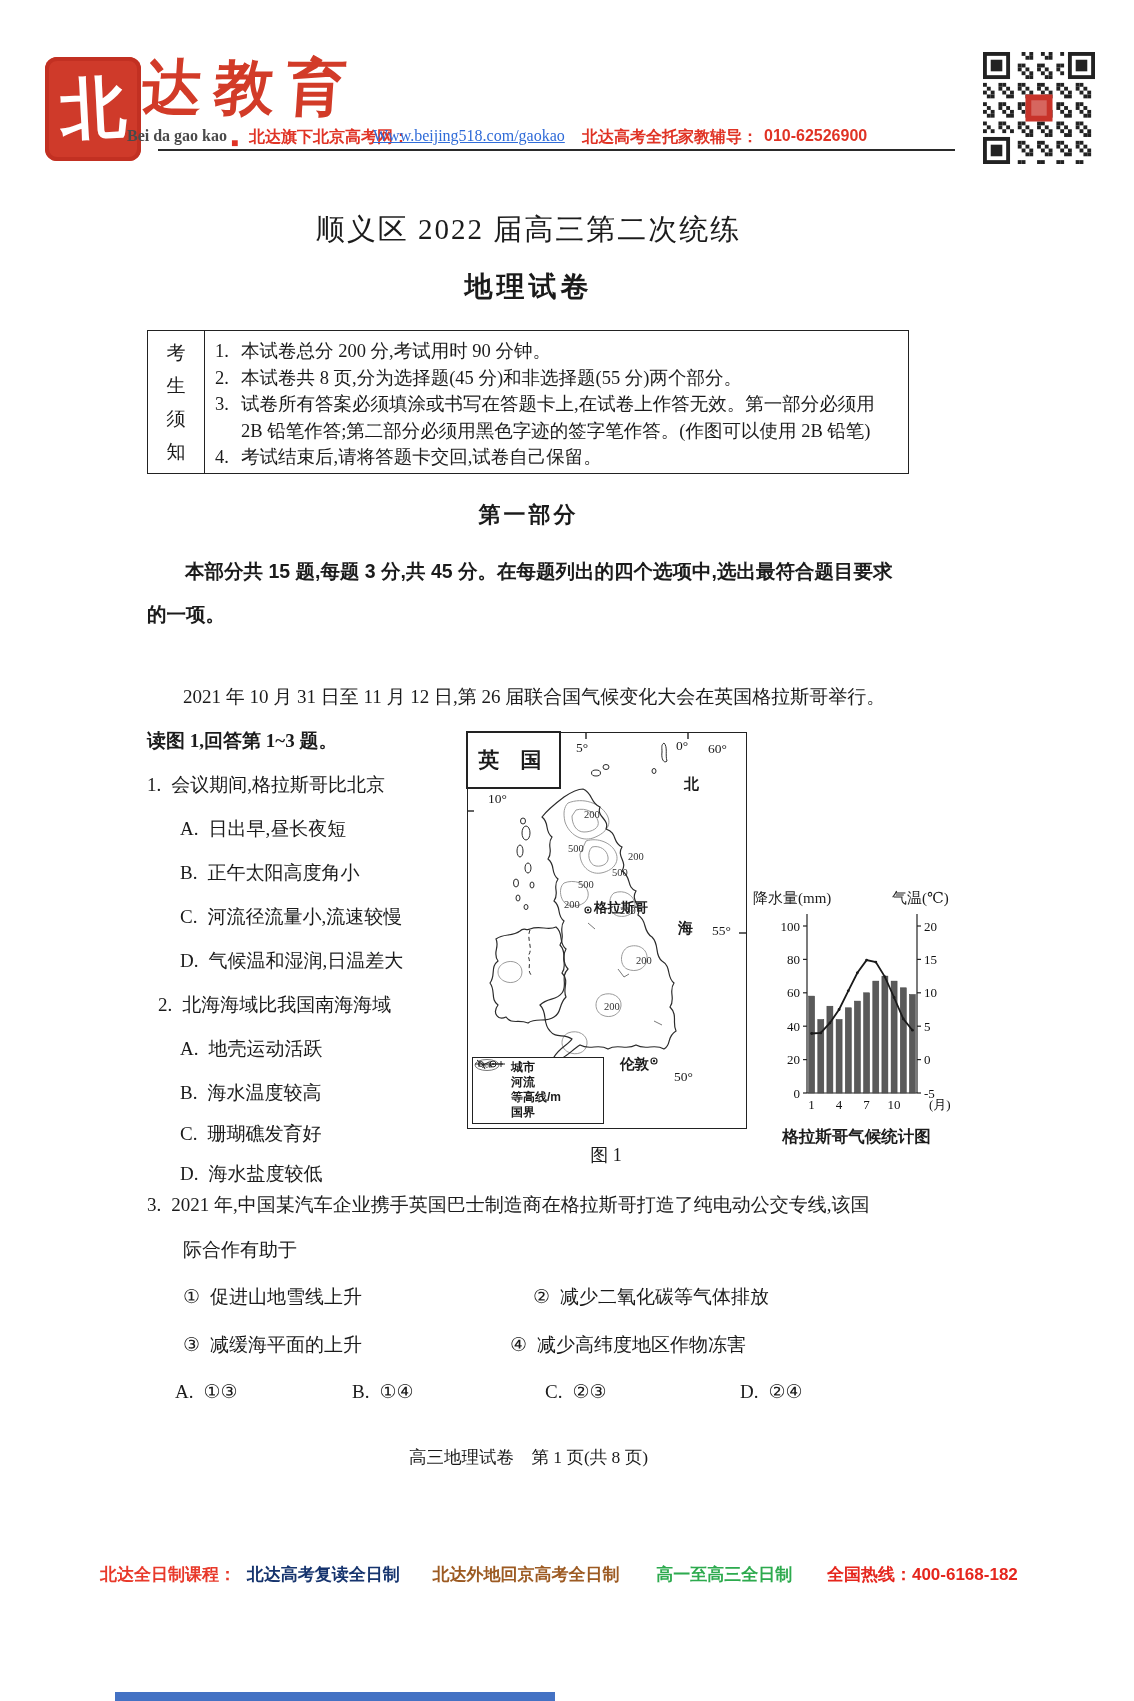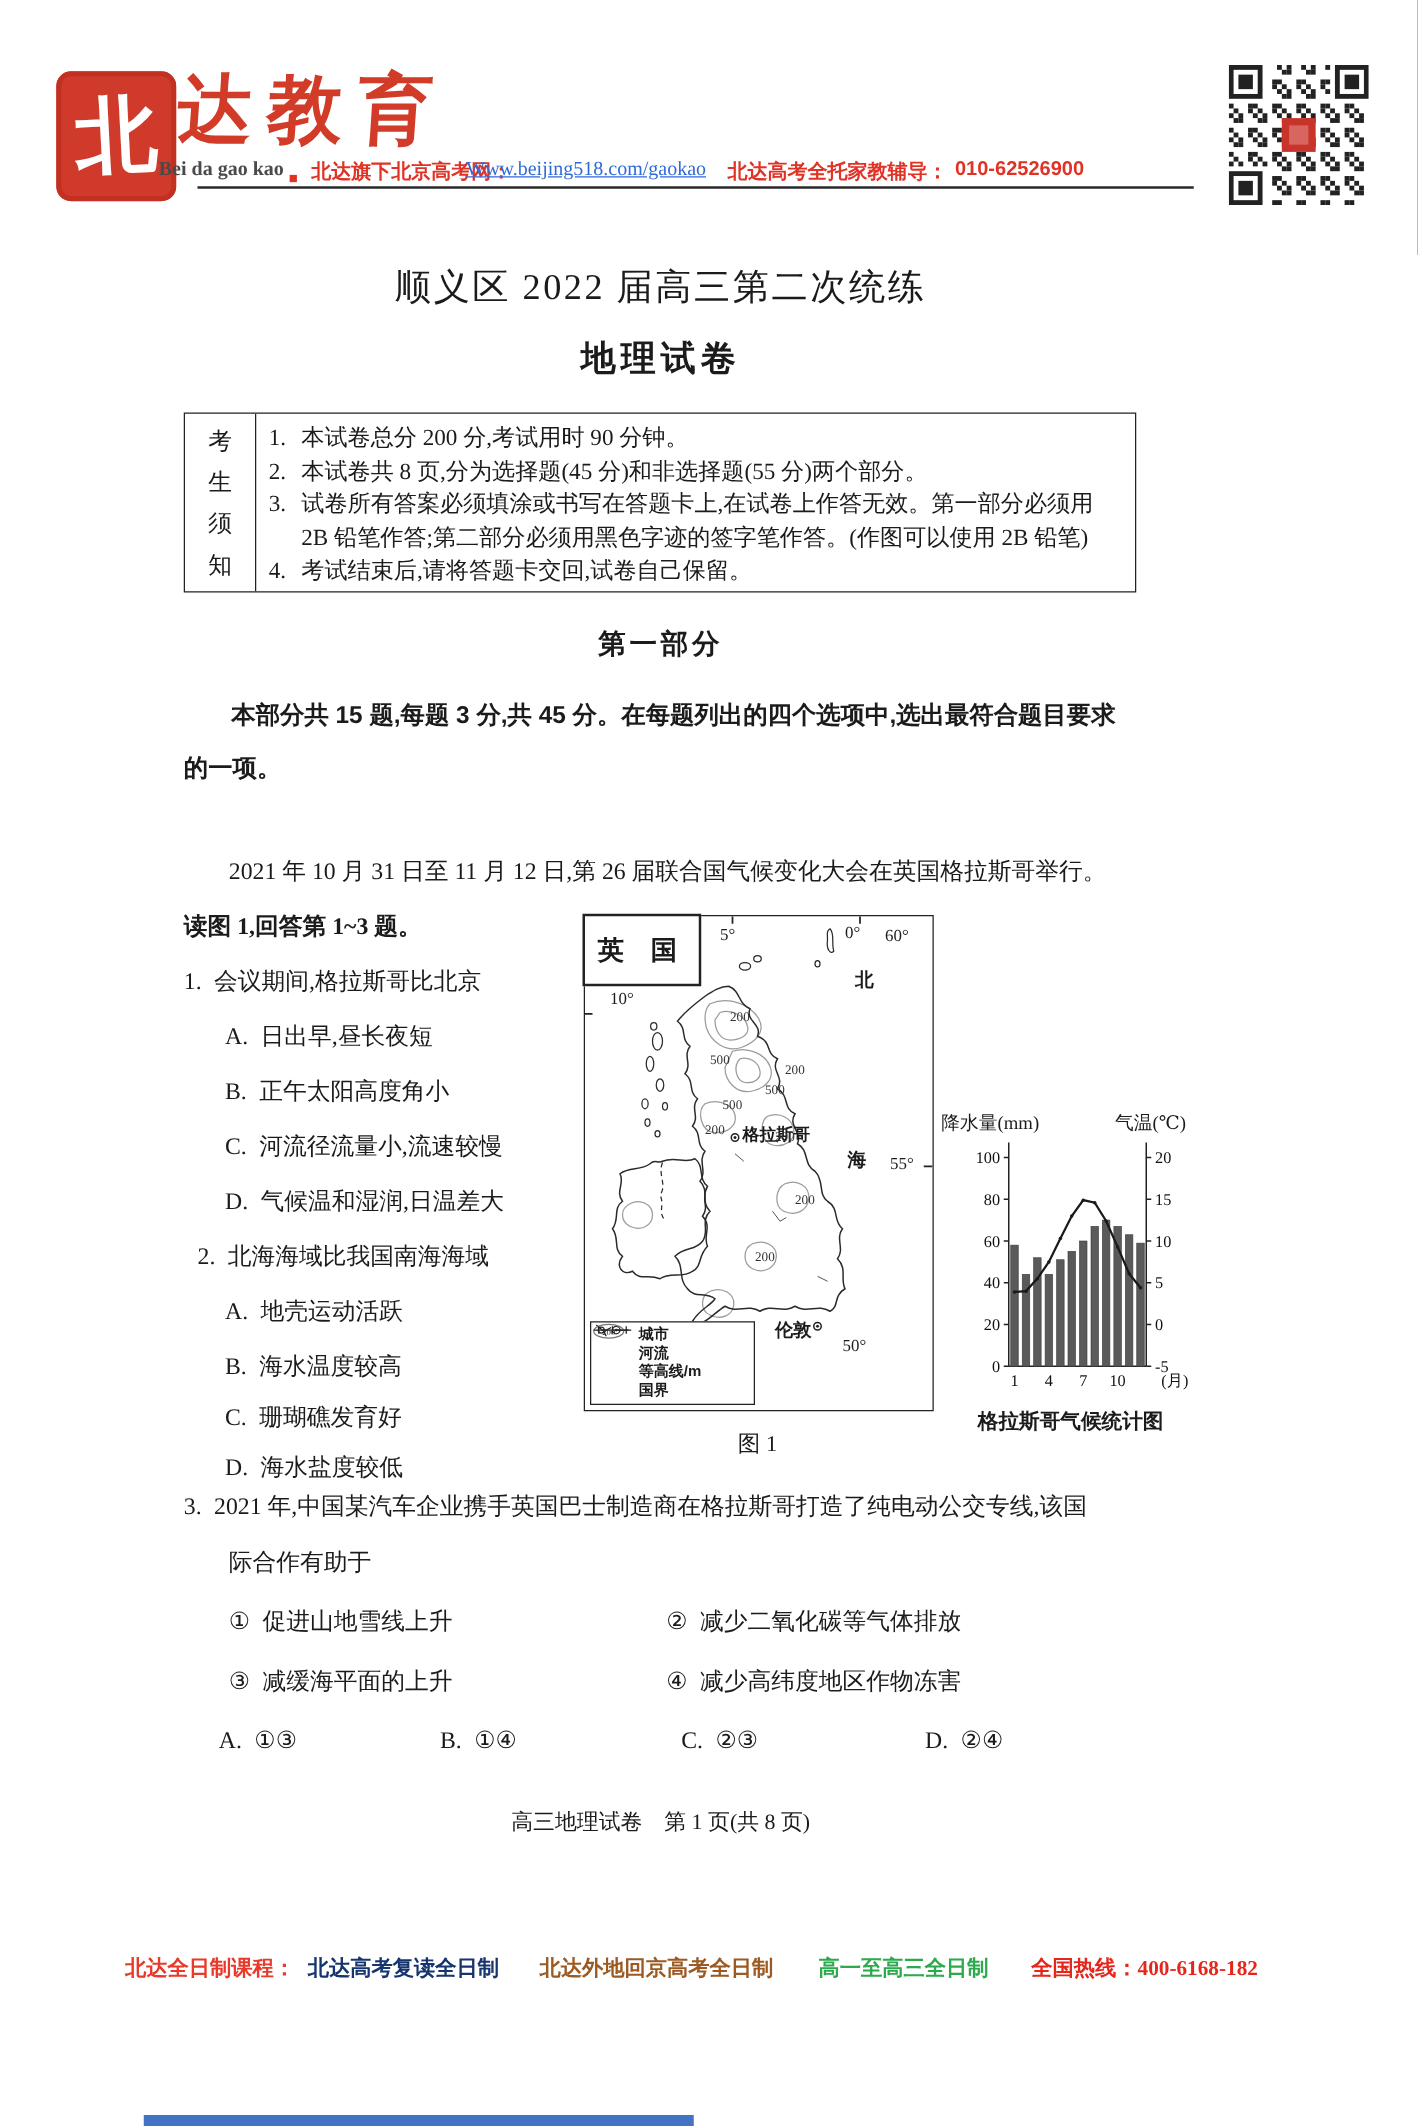--- a/index.html
+++ b/index.html
@@ -43,21 +43,21 @@
   .axlbl{position:absolute;font-size:15px;}
   #climate-svg .ax{stroke:#222;stroke-width:1.2;}
   #climate-svg .tick{font-size:13px;font-family:"Liberation Serif","DejaVu Serif",serif;fill:#111;}
   #climate-svg .bar{fill:#5a5a5a;stroke:#3c3c3c;stroke-width:.5;}
   #climate-svg .tline{fill:none;stroke:#1a1a1a;stroke-width:1.8;}
   
   .tl{position:absolute;font-size:19px;white-space:nowrap;}
   .optlab{display:inline-block;margin-right:10px;}
   
   #adbar{left:100px;top:1563px;font-size:17px;font-weight:bold;white-space:nowrap;
-        font-family:Liberation Serif, serif;}
+        font-family:Liberation Sans, sans-serif;}
   #adbar span{margin-right:28px;}
   #bluebar{left:115px;top:1692px;width:440px;height:9px;background:#4472c4;}
   a{text-decoration:underline;}
 </style>
 </head>
 <body>
 <div id="page">
 
   <div class="abs" id="seal">
     <span>北</span>
@@ -554,21 +554,21 @@
     <div class="abs center b sans" style="left:36px;top:240px;width:245px;font-size:16.5px;">格拉斯哥气候统计图</div>
   </div>
 
   <div class="abs tl" style="left:147px;top:1192px;">
     <span class="optlab">3.</span><span>2021 年,中国某汽车企业携手英国巴士制造商在格拉斯哥打造了纯电动公交专线,该国</span>
   </div>
   <div class="abs tl" style="left:183px;top:1237px;">际合作有助于</div>
   <div class="abs tl" style="left:183px;top:1284px;"><span class="optlab">①</span><span>促进山地雪线上升</span></div>
   <div class="abs tl" style="left:533px;top:1284px;"><span class="optlab">②</span><span>减少二氧化碳等气体排放</span></div>
   <div class="abs tl" style="left:183px;top:1332px;"><span class="optlab">③</span><span>减缓海平面的上升</span></div>
-  <div class="abs tl" style="left:533px;top:1332px;"><span class="optlab">④</span><span>减少高纬度地区作物冻害</span></div>
+  <div class="abs tl" style="left:510px;top:1332px;"><span class="optlab">④</span><span>减少高纬度地区作物冻害</span></div>
   <div class="abs tl" style="left:175px;top:1380px;"><span class="optlab">A.</span><span>①③</span></div>
   <div class="abs tl" style="left:352px;top:1380px;"><span class="optlab">B.</span><span>①④</span></div>
   <div class="abs tl" style="left:545px;top:1380px;"><span class="optlab">C.</span><span>②③</span></div>
   <div class="abs tl" style="left:740px;top:1380px;"><span class="optlab">D.</span><span>②④</span></div>
 
   <div class="abs center" style="left:147px;top:1445px;width:763px;font-size:17.5px;">高三地理试卷　第 1 页(共 8 页)</div>
 
   <div class="abs" id="adbar">
     <span style="margin-right: 6px; color: rgb(232, 57, 42);">北达全日制课程：</span>
     <span style="color: rgb(22, 52, 110);">北达高考复读全日制</span>

